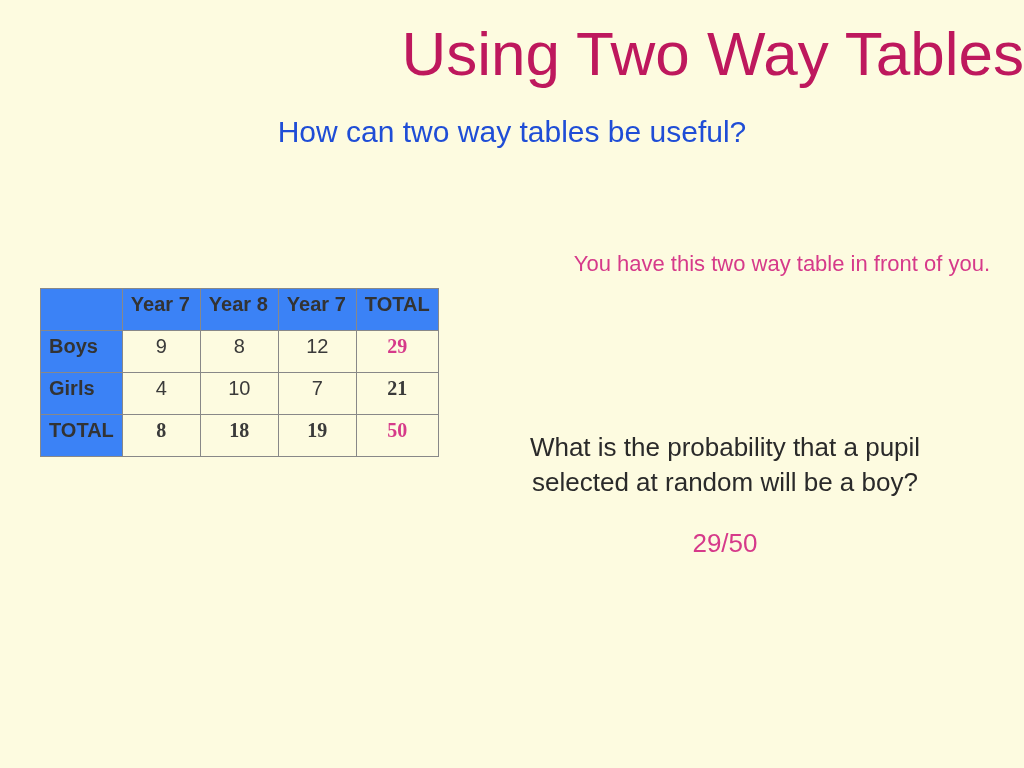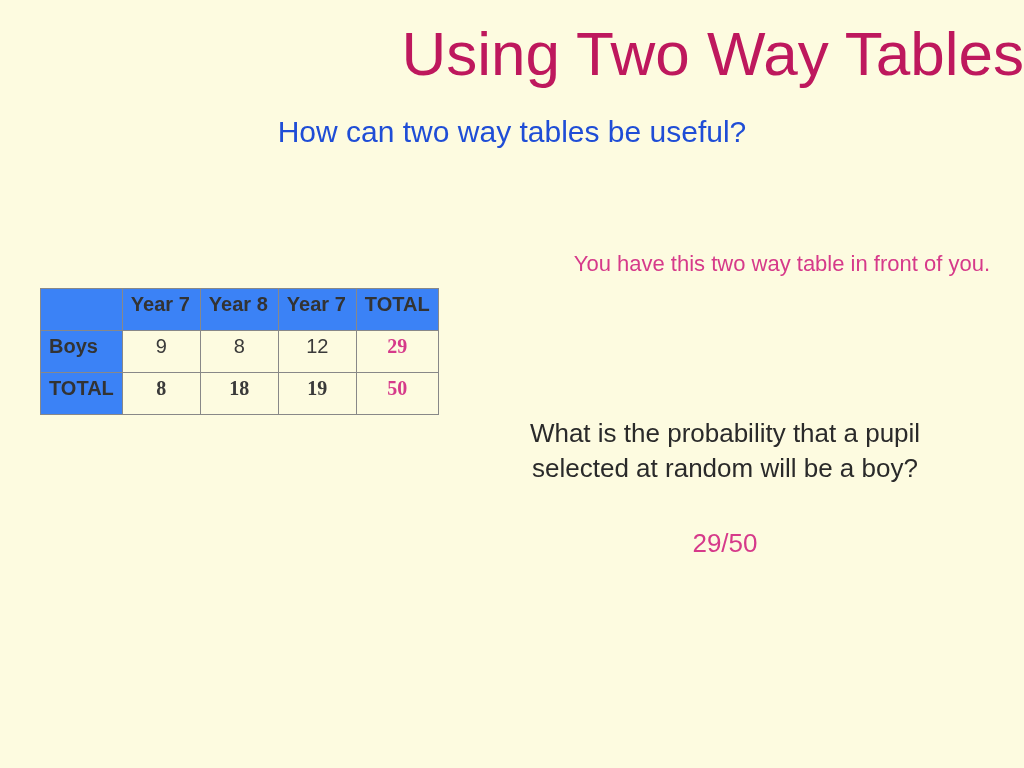--- a/index.html
+++ b/index.html
@@ -63,21 +63,21 @@
     color: #333;
   }
   table.two-way .c-blank { width: 60px; }
   table.two-way .c-year  { width: 78px; }
   table.two-way .c-total { width: 72px; }
   table.two-way td.val { color: #3a3a3a; text-align: center; }
   table.two-way td.bold { font-weight: bold; font-family: Liberation Serif, serif; }
   table.two-way td.pink { color: #d63a8a; }
   .question {
     position: absolute;
-    top: 416px;
+    top: 430px;
     left: 480px;
     width: 490px;
     font-size: 26px;
     text-align: center;
     color: #2a2a2a;
     line-height: 1.35;
   }
   .answer {
     position: absolute;
     top: 528px;
@@ -112,20 +112,27 @@
         <td class="hdr c-total">TOTAL</td>
       </tr>
       <tr>
         <td class="hdr c-blank">Boys</td>
         <td class="val">9</td>
         <td class="val">8</td>
         <td class="val">12</td>
         <td class="val bold pink">29</td>
       </tr>
       <tr>
+        <td class="hdr c-blank">Girls</td>
+        <td class="val">4</td>
+        <td class="val">10</td>
+        <td class="val">7</td>
+        <td class="val bold">21</td>
+      </tr>
+      <tr>
         <td class="hdr c-blank">TOTAL</td>
         <td class="val bold">8</td>
         <td class="val bold">18</td>
         <td class="val bold">19</td>
         <td class="val bold pink">50</td>
       </tr>
     </tbody>
       </table>
   </div>
 

